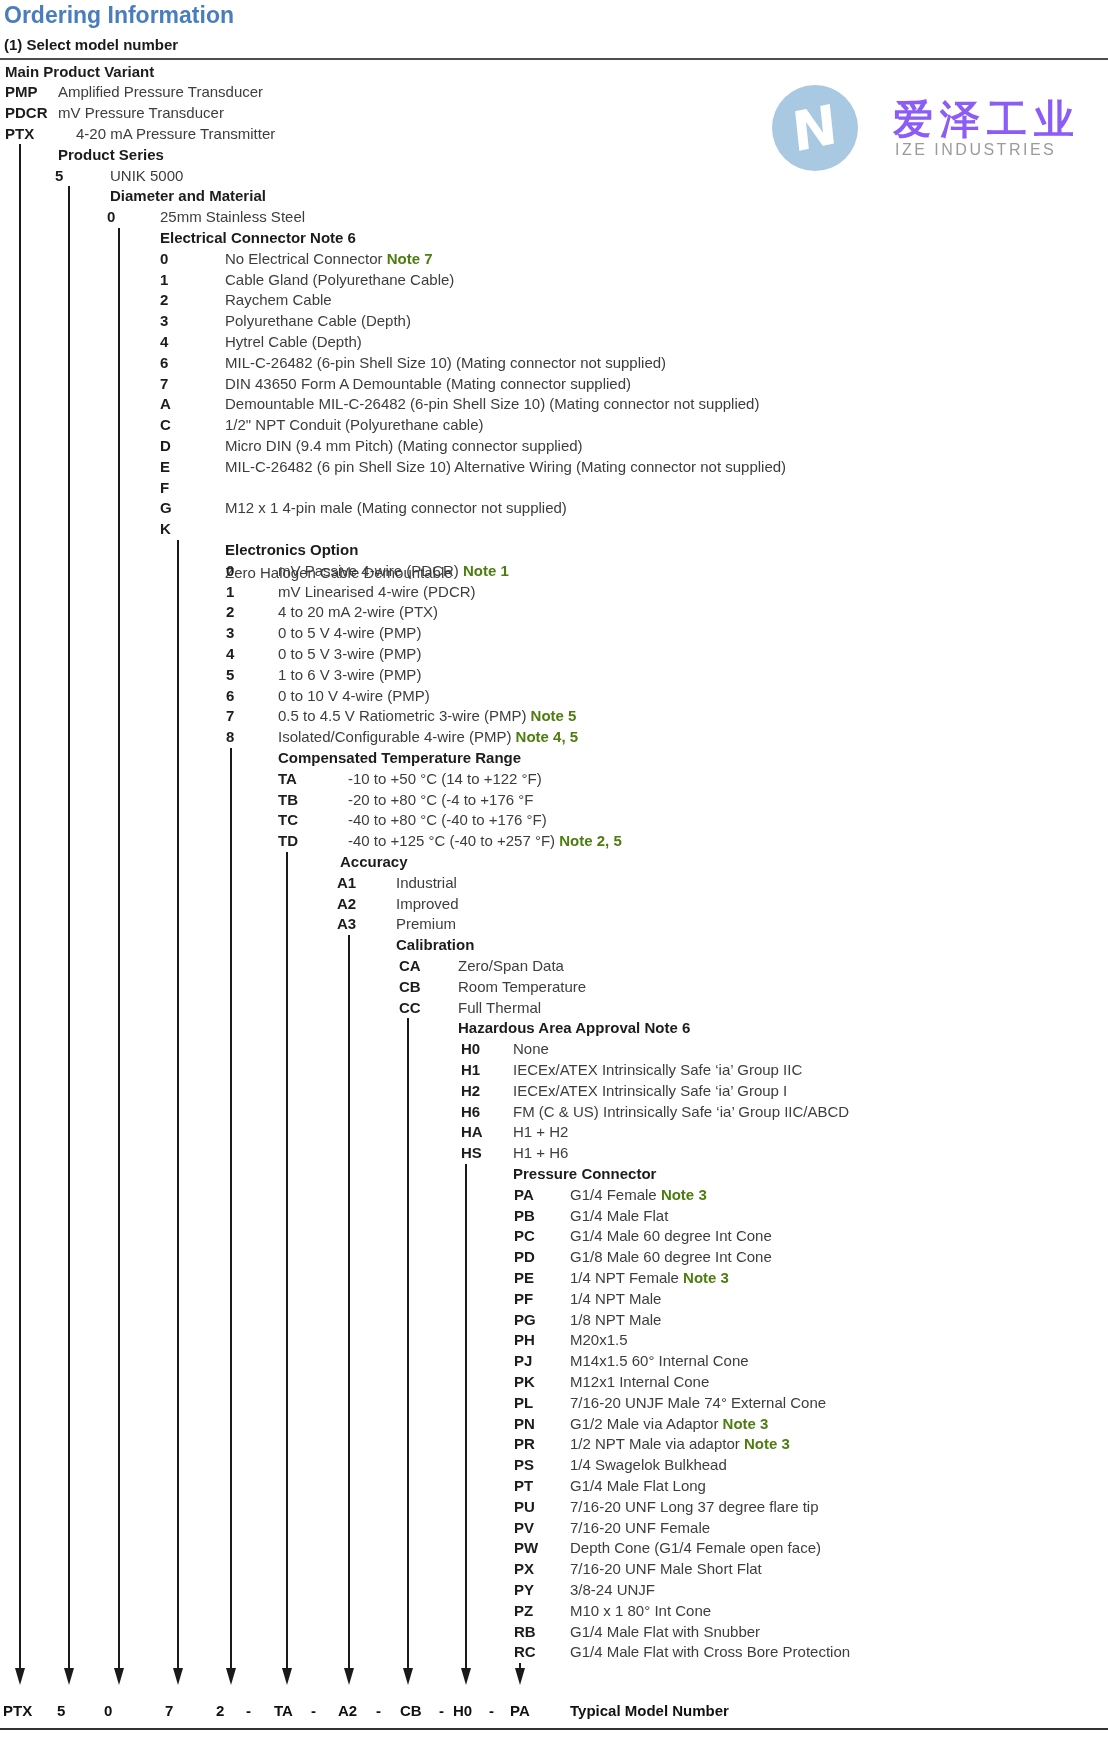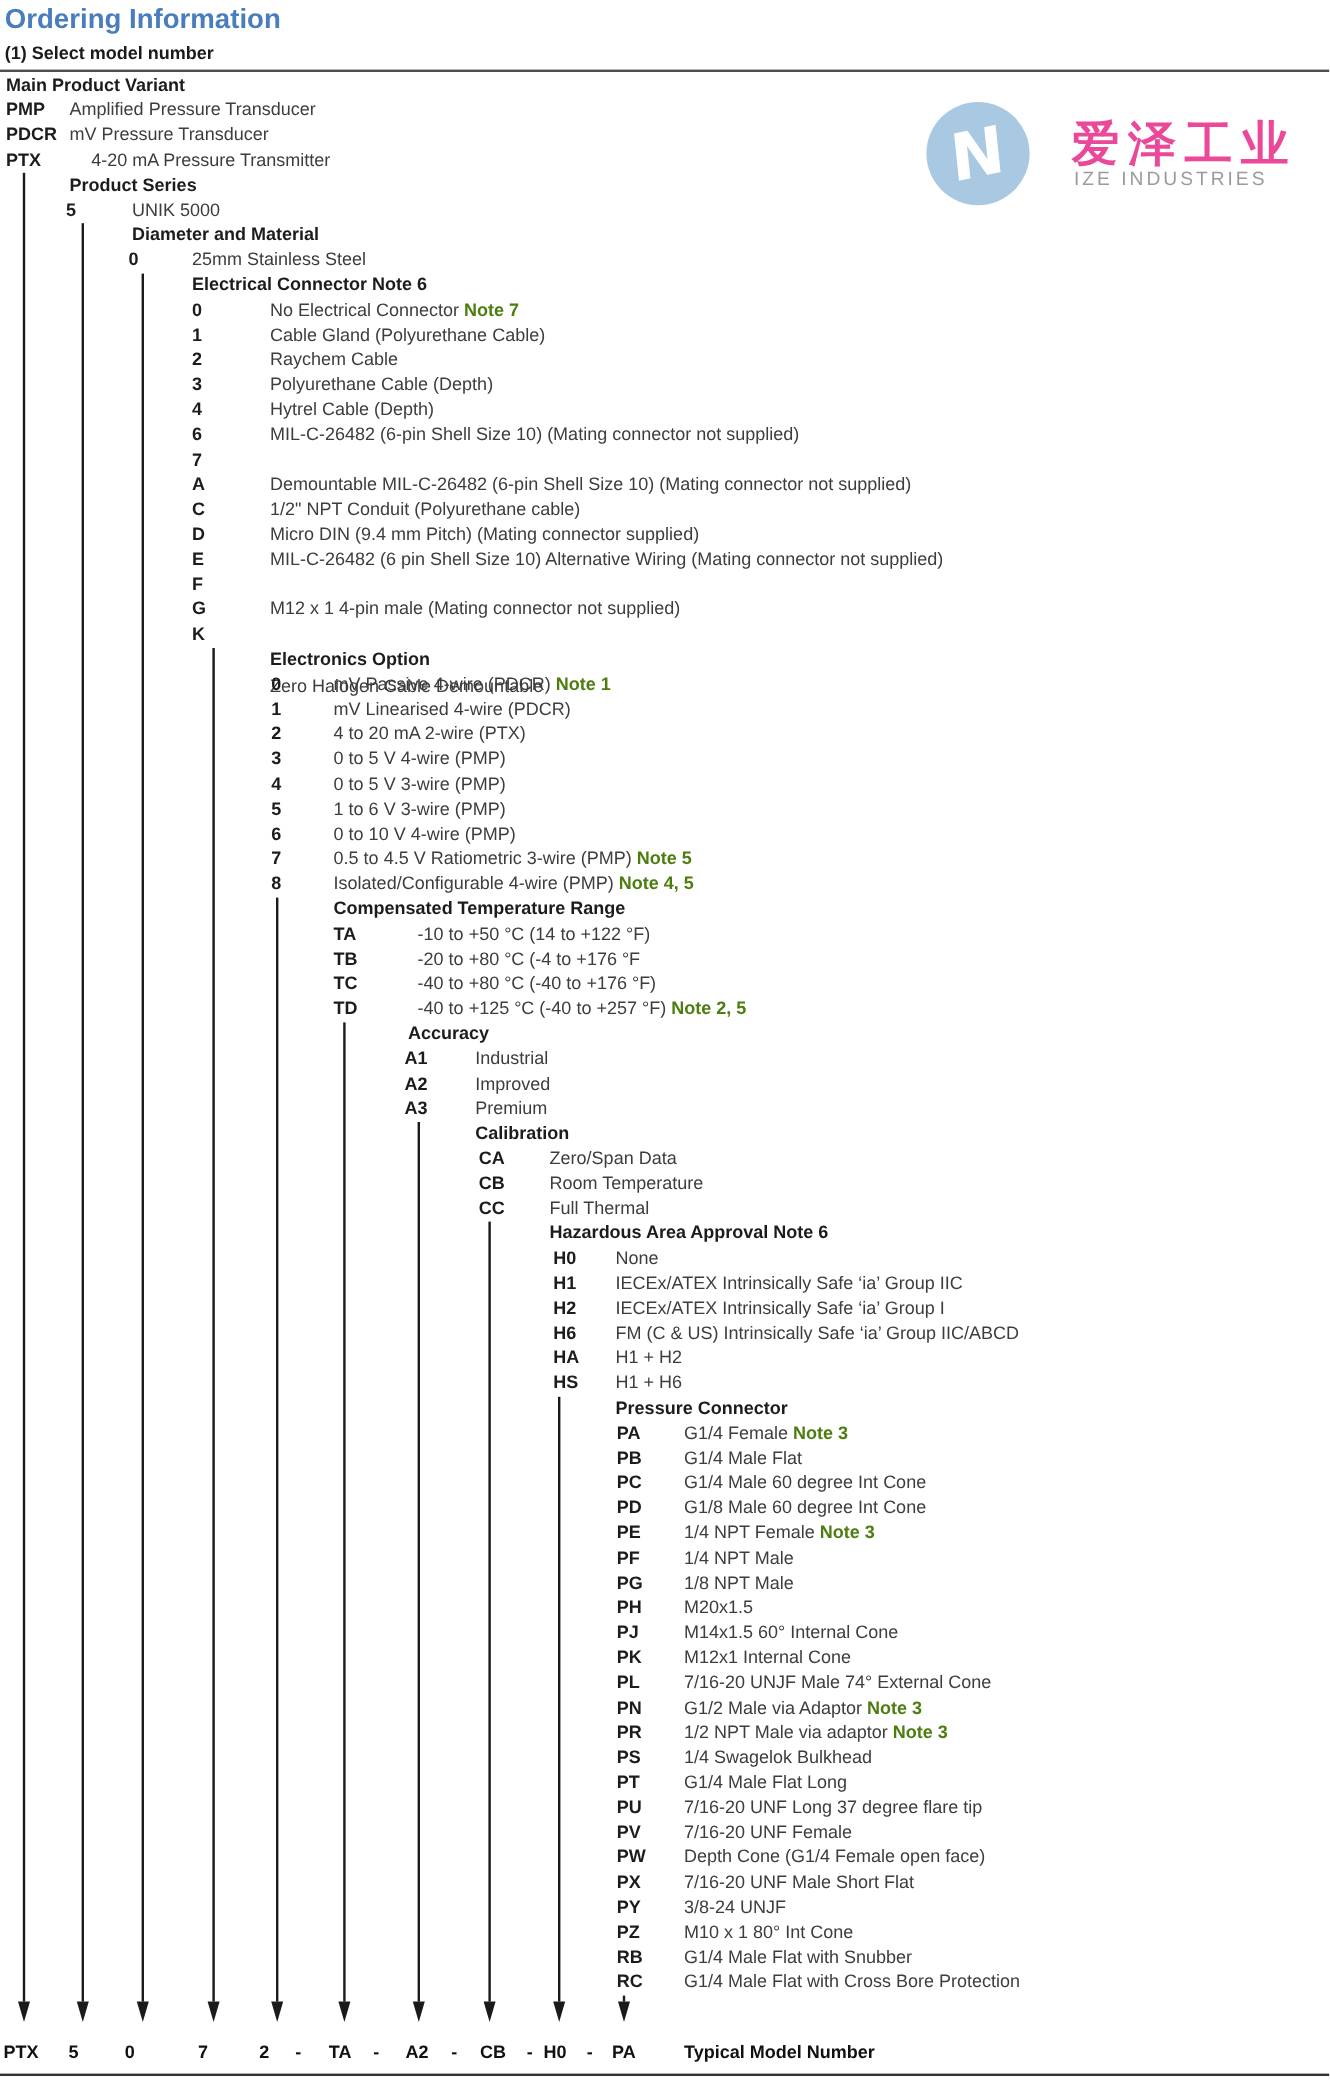--- a/index.html
+++ b/index.html
@@ -34,21 +34,21 @@
 
   <div id="page-title" class="abs" style="left: 4px; top: 2px; color: rgb(74, 125, 189);">Ordering Information</div>
 
   <div id="page-subtitle" class="abs" style="left:4px;top:36px;">(1) Select model number</div>
 
   <div class="rule" style="top:58px;"></div>
 
   <div id="logo-circle" style="background: rgb(169, 201, 226);">
     <span id="logo-glyph">N</span>
   </div>
-  <div id="logo-cn" class="abs" style="color: #ec4899;">爱泽工业</div>
+  <div id="logo-cn" class="abs" style="color: #8b5cf6;">爱泽工业</div>
   <div id="logo-en" class="abs" style="color: rgb(155, 155, 155);">IZE INDUSTRIES</div>
 
   <div id="tree">
       <div class="row hdr" style="left: 5px; top: 60.5px;">Main Product Variant</div>
       <div class="row" style="left: 0px; top: 81.3px; width: 1108px;">
         <span class="code" style="left: 5px;">PMP</span>
         <span class="desc" style="left: 58px;"><span>Amplified Pressure Transducer</span></span>
       </div>
       <div class="row" style="left: 0px; top: 102.1px; width: 1108px;">
         <span class="code" style="left: 5px;">PDCR</span>
@@ -94,20 +94,21 @@
       <div class="row" style="left: 0px; top: 330.9px; width: 1108px;">
         <span class="code" style="left: 160px;">4</span>
         <span class="desc" style="left: 225px;"><span>Hytrel Cable (Depth)</span></span>
       </div>
       <div class="row" style="left: 0px; top: 351.7px; width: 1108px;">
         <span class="code" style="left: 160px;">6</span>
         <span class="desc" style="left: 225px;"><span>MIL-C-26482 (6-pin Shell Size 10) (Mating connector not supplied)</span></span>
       </div>
       <div class="row" style="left: 0px; top: 372.5px; width: 1108px;">
         <span class="code" style="left: 160px;">7</span>
+        <span class="desc" style="left: 225px;"><span>DIN 43650 Form A Demountable (Mating connector supplied)</span></span>
       </div>
       <div class="row" style="left: 0px; top: 393.3px; width: 1108px;">
         <span class="code" style="left: 160px;">A</span>
         <span class="desc" style="left: 225px;"><span>Demountable MIL-C-26482 (6-pin Shell Size 10) (Mating connector not supplied)</span></span>
       </div>
       <div class="row" style="left: 0px; top: 414.1px; width: 1108px;">
         <span class="code" style="left: 160px;">C</span>
         <span class="desc" style="left: 225px;"><span>1/2" NPT Conduit (Polyurethane cable)</span></span>
       </div>
       <div class="row" style="left: 0px; top: 434.9px; width: 1108px;">

